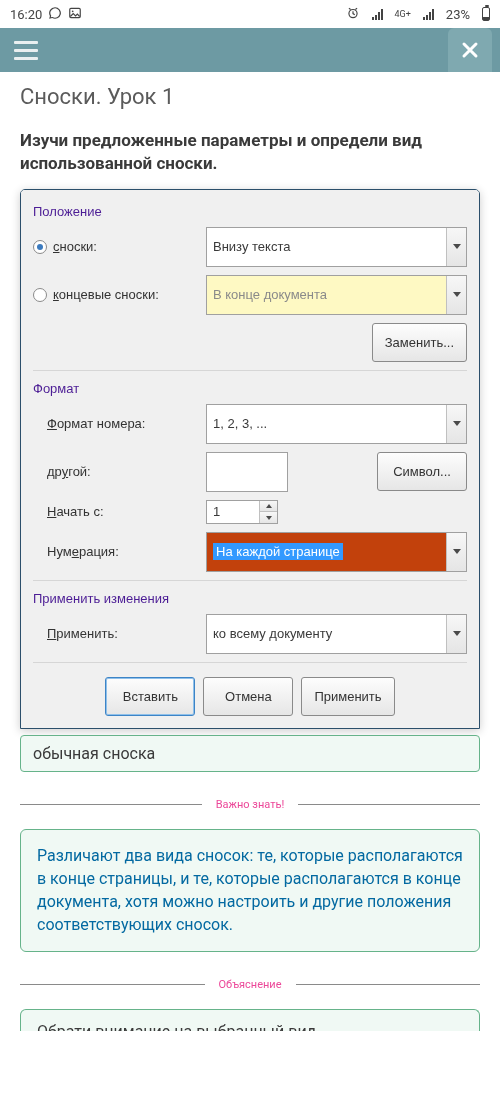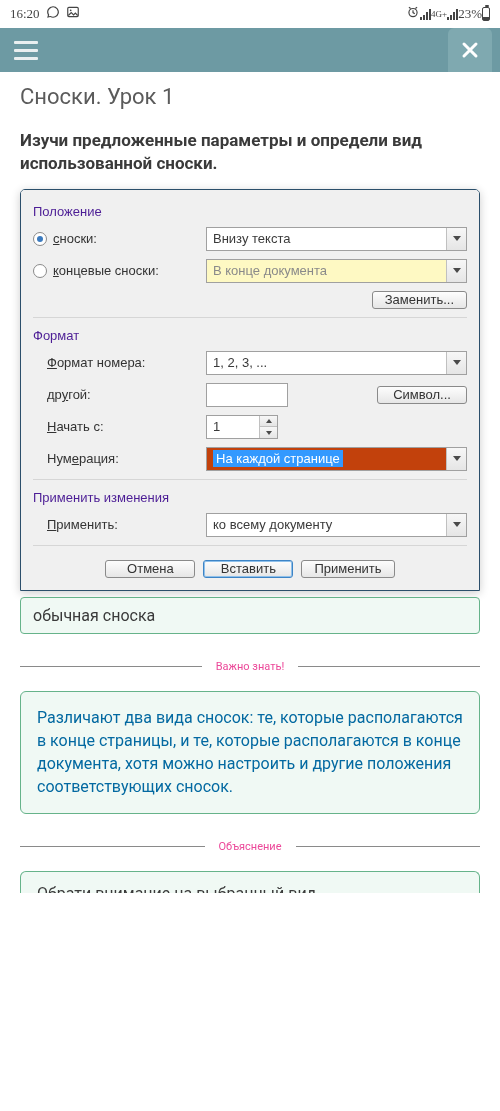--- a/index.html
+++ b/index.html
@@ -17,22 +17,22 @@
   .status-bar {
     height: 28px;
     background: #fff;
     display: flex;
     align-items: center;
     justify-content: space-between;
     padding: 0 10px;
     font-size: 13px;
     color: #444;
   }
-  .status-left, .status-right { display: flex; align-items: center; gap: 6px; font-family: Liberation Serif, serif; }
-  .status-right { gap: 0; }
+  .status-left, .status-right { display: flex; align-items: center; gap: 6px; }
+  .status-right { gap: 12px; }
   .sig-icon { display:inline-flex; align-items:flex-end; gap:1px; height:11px; }
   .sig-icon span { width:2px; background:#444; display:inline-block; }
   .b1{height:3px}.b2{height:5px}.b3{height:8px}.b4{height:11px}
   .battery {
     width:8px;height:14px;border:1px solid #444;border-radius:2px; position:relative;
   }
   .battery::after{content:"";position:absolute;top:-3px;left:2px;width:4px;height:2px;background:#444;border-radius:1px;}
   .battery-fill{position:absolute;bottom:0;left:0;right:0;height:25%;background:#444;}
 
   
@@ -113,39 +113,39 @@
   .hr-line { border:none; border-top:1px solid #d6d6d6; margin: 6px 0 10px 0;}
   .row { display:flex; align-items:center; margin:8px 0; gap:8px;}
   .row-label { flex:0 0 165px; font-size:13px; color:#333; padding-left:14px;}
   .radio-row .row-label { padding-left:0; display:flex; align-items:center; gap:6px;}
   .radio {
     width:14px;height:14px;border:1px solid #8a8a8a;border-radius:50%;
     background:#fff; display:inline-flex;align-items:center;justify-content:center;
   }
   .radio.checked::after{content:"";width:6px;height:6px;border-radius:50%;background:#3c7bbf;}
   .win-select, .win-input {
-    flex:1; height:24px; border:1px solid #a0a0a0; background:#fff;
+    flex:1; height:40px; border:1px solid #a0a0a0; background:#fff;
     font-size:13px; padding:0 6px; display:flex; align-items:center; position:relative;
   }
   .win-select { padding-right:24px; }
   .win-select.disabled { background:#fef9c3; color:#8a8a8a;}
   .win-select.highlight { background:#c2410c; }
   .win-select.highlight .sel-val { background:#3399ff; color:#fff; padding:1px 3px;}
   .win-select .arrow-box {
     position:absolute; right:0; top:0; bottom:0; width:20px;
     border-left:1px solid #c0c0c0;
     background:linear-gradient(to bottom,#f7f7f7,#e5e5e5);
     display:flex;align-items:center;justify-content:center;
   }
   .arrow-down {
     width:0;height:0;border-left:4px solid transparent;border-right:4px solid transparent;
     border-top:5px solid #4a4a4a;
   }
   .win-btn {
-    height:18px; padding:0 12px;
+    height:39px; padding:0 12px;
     border:1px solid #8a8a8a; border-radius:3px;
     background:linear-gradient(to bottom,#fdfdfd,#e6e6e6);
     font-size:13px; color:#333; display:inline-flex;align-items:center;justify-content:center;
     min-width:90px;
   }
   .win-btn.primary { border:1px solid #3d84c6; box-shadow:0 0 0 1px #8fc0ea inset;}
   .spinner {
     width:72px; height:24px; border:1px solid #a0a0a0; background:#fff;
     display:flex; align-items:center; position:relative; padding:0 6px;
   }
@@ -355,22 +355,22 @@
         <div class="win-select">
           <span class="sel-val">ко всему документу</span>
           <div class="arrow-box">
               <span class="arrow-down"></span>
             </div>
         </div>
       </div>
       <hr class="hr-line">
 
       <div class="footer-btns">
+        <div class="win-btn primary">Вставить</div>
         <div class="win-btn">Отмена</div>
-        <div class="win-btn primary">Вставить</div>
         <div class="win-btn">Применить</div>
       </div>
     </div>
   </div>
 </div>
 
 <div class="answer-box">обычная сноска</div>
 
 <div class="section-div">
   <span>Важно знать!</span>

